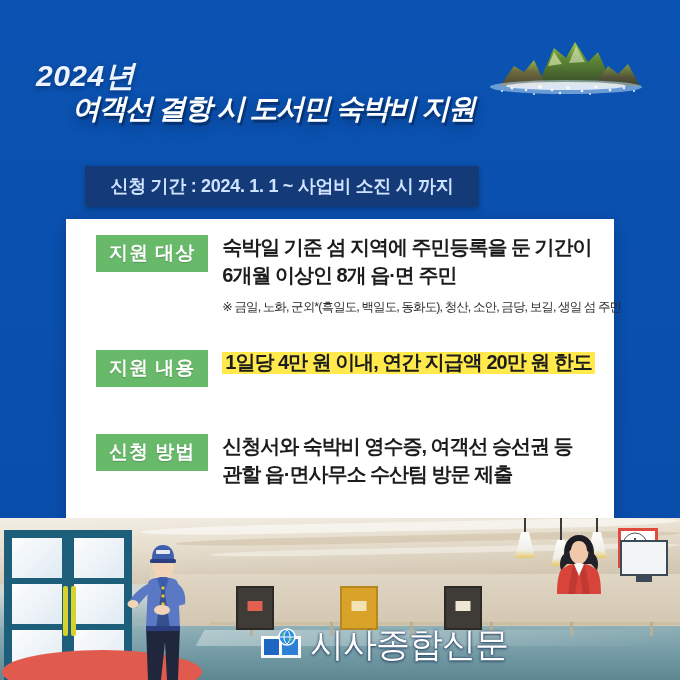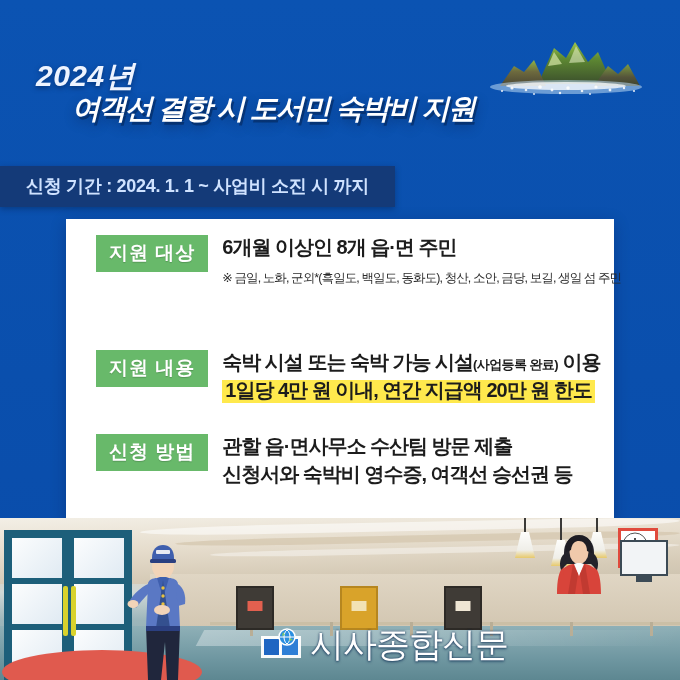--- a/index.html
+++ b/index.html
@@ -33,21 +33,21 @@
     text-shadow:0 2px 5px rgba(2,28,70,.55);
   }
   .title{
     position:absolute;left:36px;top:95px;width:640px;
     font-size:28px;line-height:1;font-weight:800;font-style:italic;
     color:#ffffff;letter-spacing:-1.5px;white-space:nowrap;
     text-shadow:2px 3px 0 rgba(4,34,82,.55), 0 5px 12px rgba(2,24,60,.45);
     margin-left:36px;
   }
   .period-wrap{
-    position:absolute;left:0;top:166px;width:564px;
+    position:absolute;left:0;top:166px;width:564px;text-align:center;
   }
   .period{
     display:inline-block;
     background:#143a78;
     color:#cfe2ff;
     font-size:18px;font-weight:700;
     padding:8px 26px 9px 26px;
     letter-spacing:-.3px;
     box-shadow:0 2px 6px rgba(2,20,55,.35);
   }
@@ -273,38 +273,38 @@
     <div class="period-wrap">
       <span class="period">신청 기간 : 2024. 1. 1 ~ 사업비 소진 시 까지</span>
     </div>
   </div>
 
   <div class="card">
 
     <div class="section sec1">
       <div class="badge">지원 대상</div>
       <div class="body">
+        <div class="line">숙박일 기준 섬 지역에 주민등록을 둔 기간이</div>
         <div class="line">6개월 이상인 8개 읍·면 주민</div>
         <div class="note">※ 금일, 노화, 군외*(흑일도, 백일도, 동화도), 청산, 소안, 금당, 보길, 생일 섬 주민</div>
       </div>
     </div>
 
     <div class="section sec2">
       <div class="badge">지원 내용</div>
       <div class="body">
-        <div class="line"><span>숙박 시설 또는 숙박 가능 시설</span><span class="sm">(사업등록 완료)</span><span> 이용</span></div>
         <div class="line"><span class="hl">1일당 4만 원 이내, 연간 지급액 20만 원 한도</span></div>
       </div>
     </div>
 
     <div class="section sec3">
       <div class="badge">신청 방법</div>
       <div class="body">
+        <div class="line">신청서와 숙박비 영수증, 여객선 승선권 등</div>
         <div class="line">관할 읍·면사무소 수산팀 방문 제출</div>
-        <div class="line">신청서와 숙박비 영수증, 여객선 승선권 등</div>
       </div>
     </div>
   </div>
 
   <div class="scene">
     <div class="lobby"></div>
     <div class="ceiling">
       <div class="ceil-band"></div>
       <div class="ceil-band b2"></div>
       <div class="ceil-band b3"></div>

